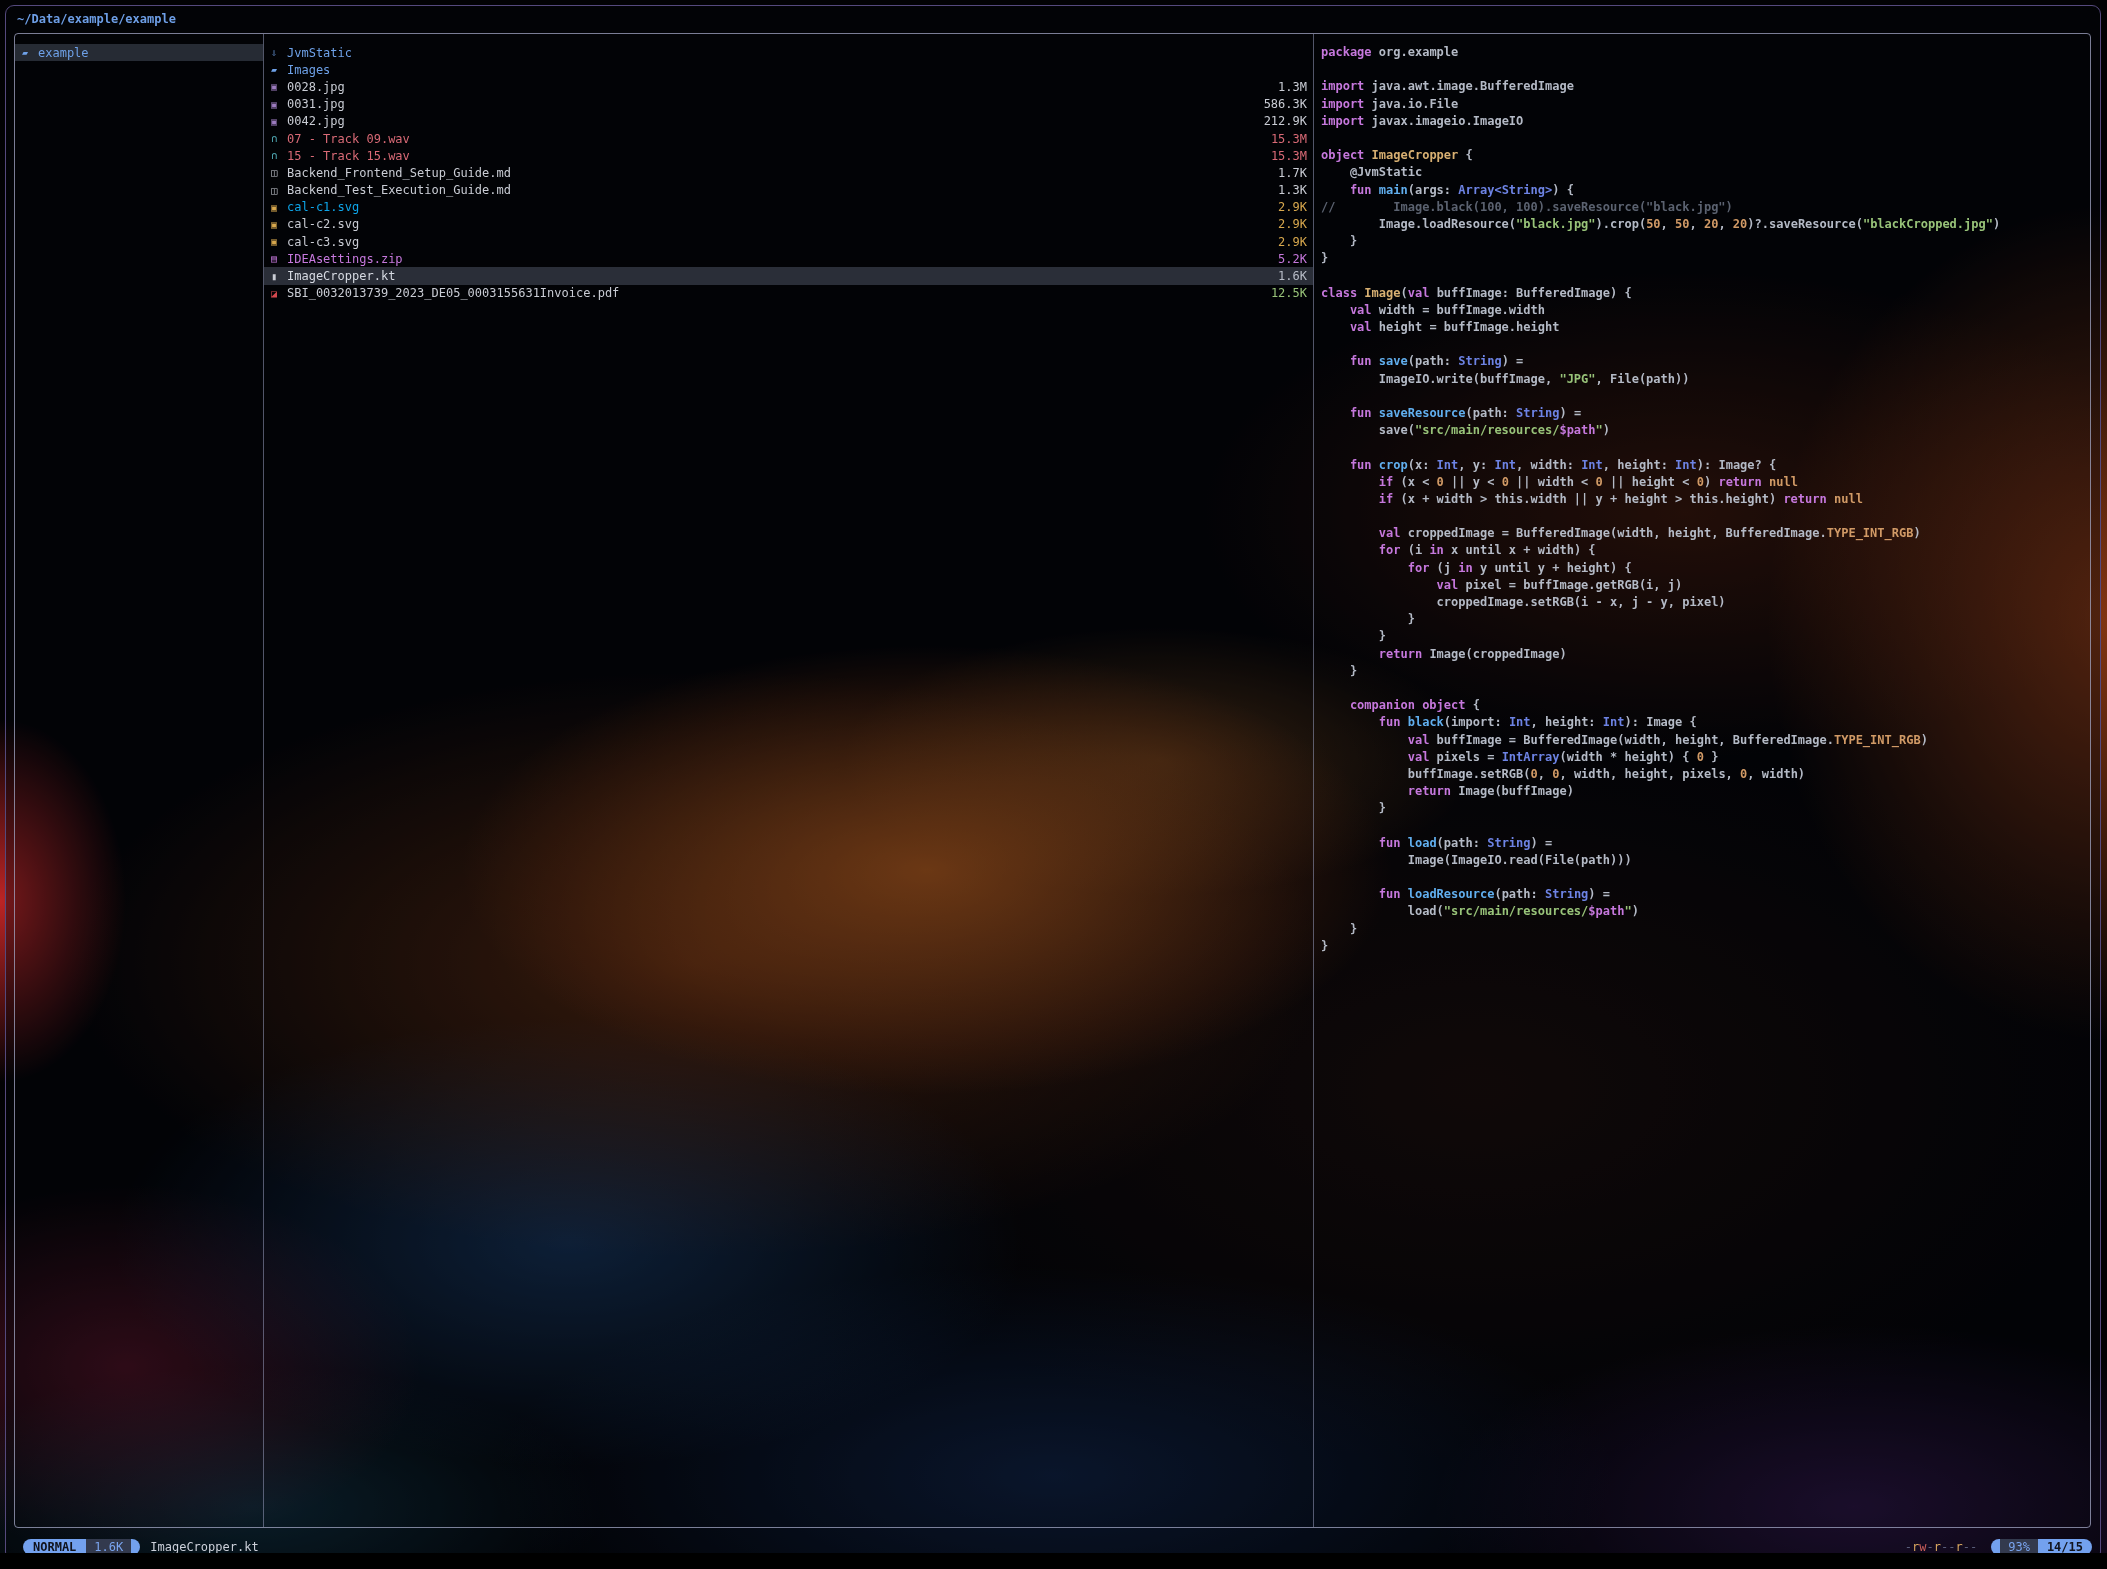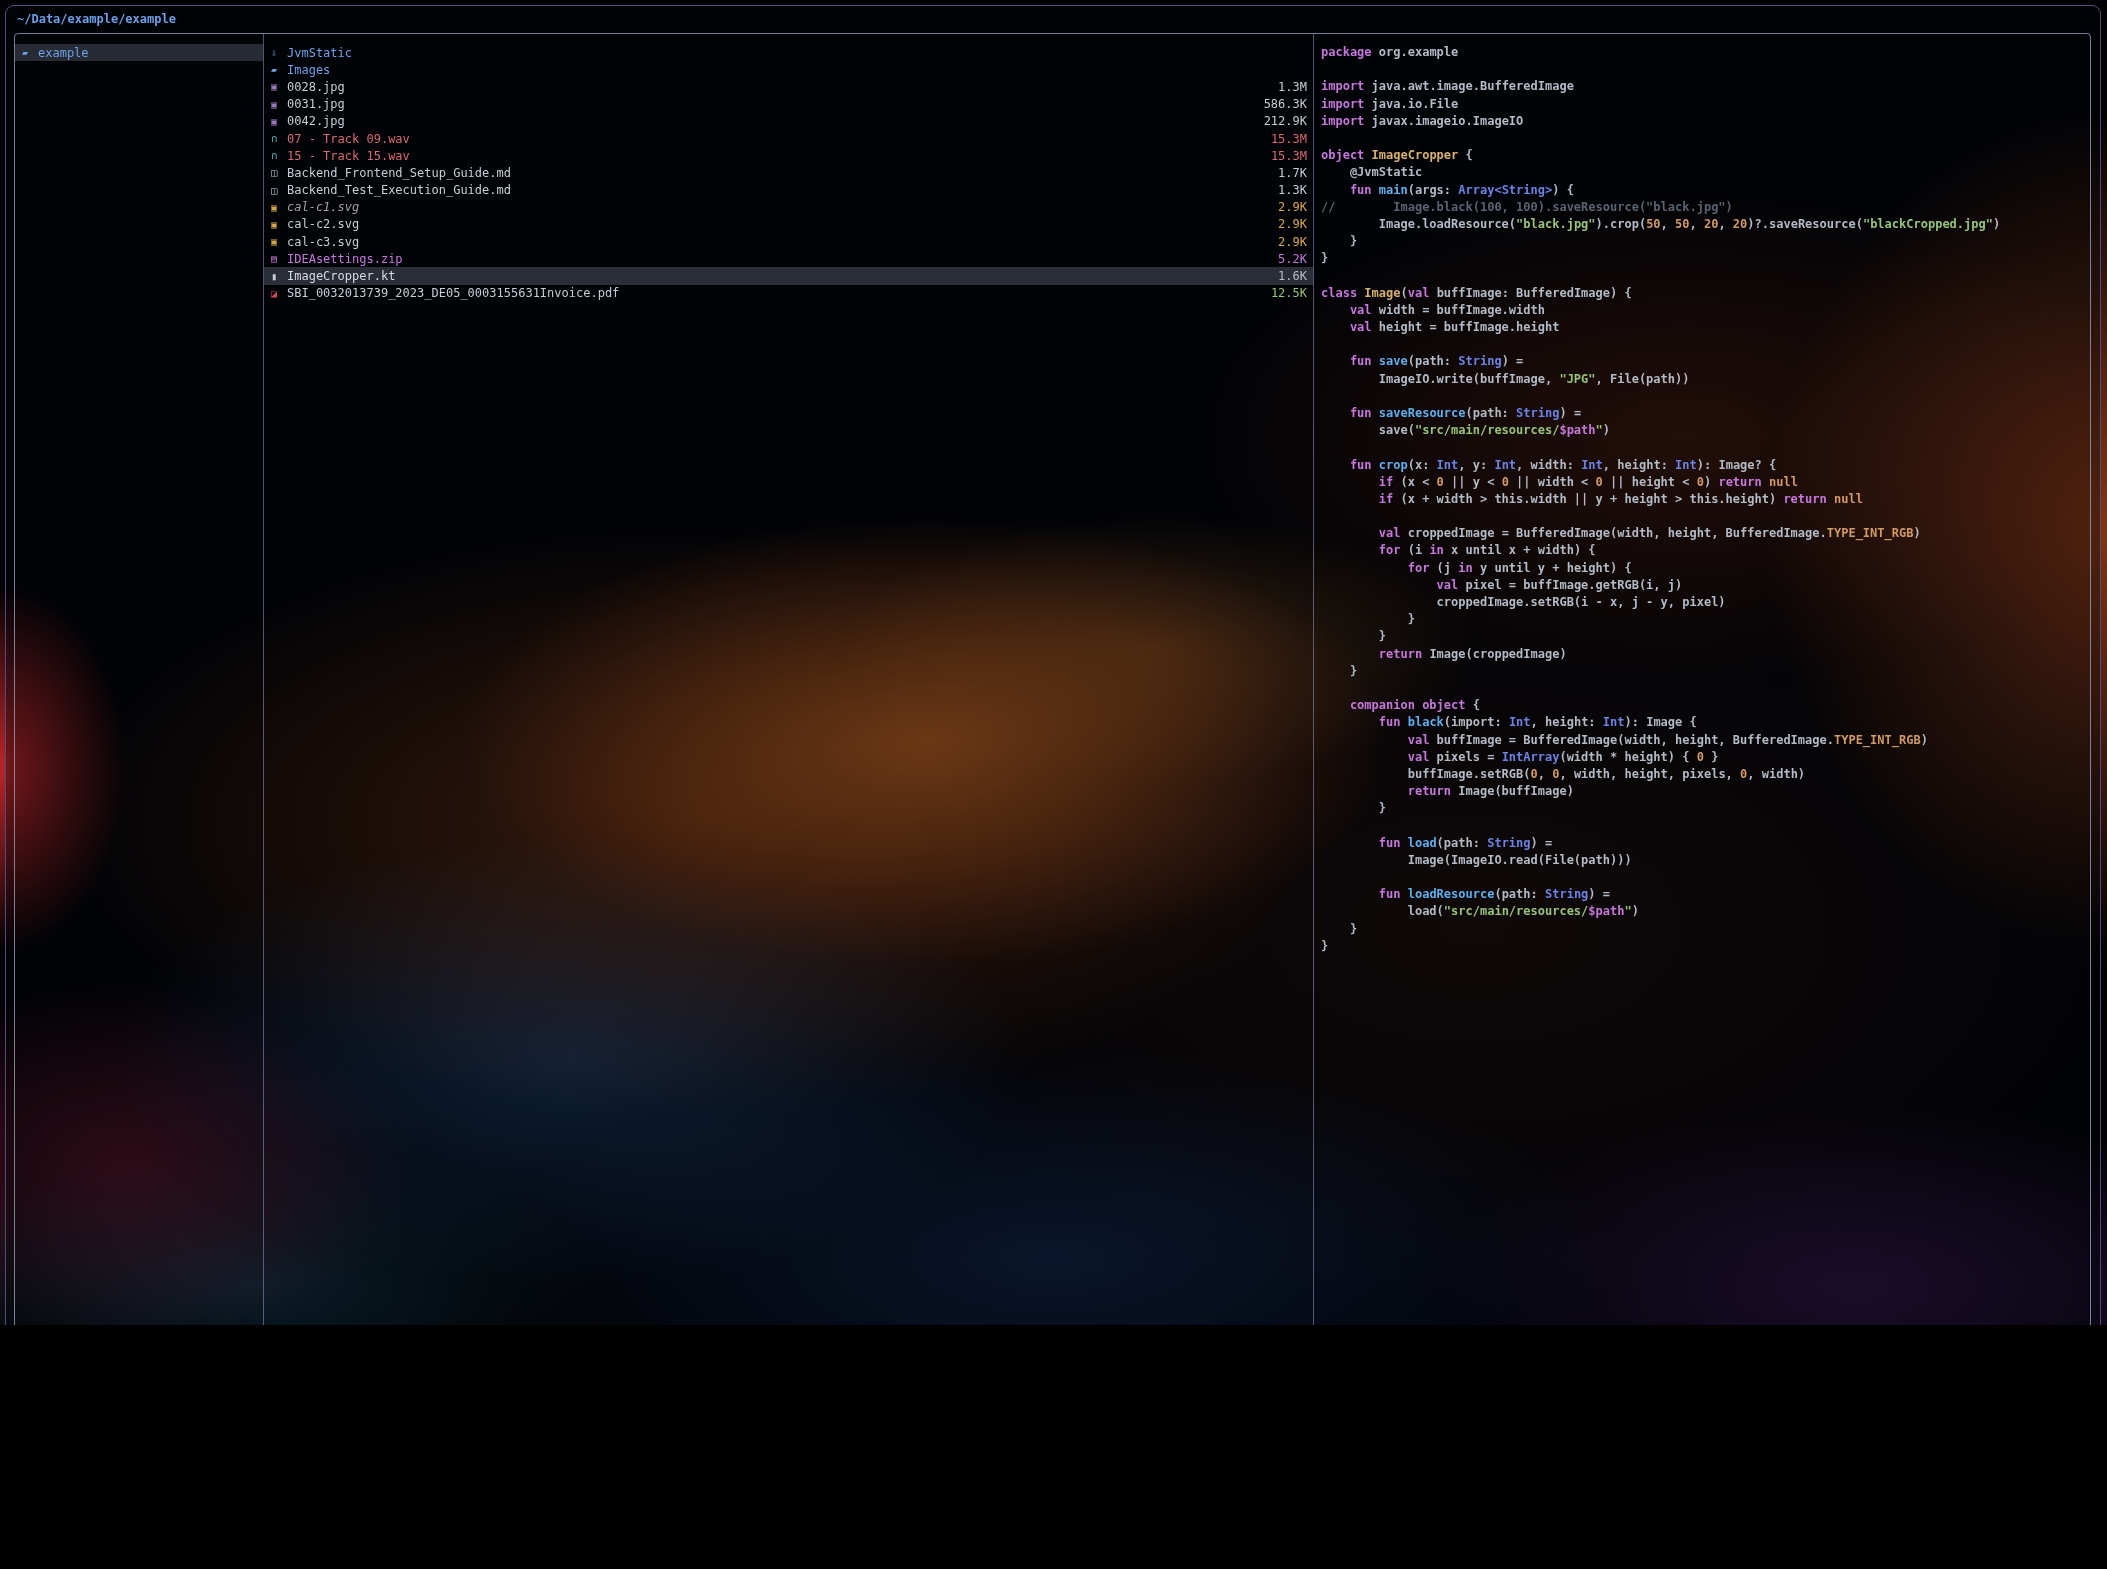--- a/index.html
+++ b/index.html
@@ -1,16 +1,16 @@
 <!DOCTYPE html>
 <html><head>
 <meta charset="utf-8">
 <style>
   html,body{margin:0;padding:0;background:#000;}
-  .screen{position:relative;width:2107px;height:1325px;overflow:hidden;
+  .screen{position:relative;width:2107px;height:1553px;overflow:hidden;
           font-family:"DejaVu Sans Mono","Liberation Mono",monospace;}
   
   .wallpaper{position:absolute;inset:0;background:
     radial-gradient(620px 300px at 44% 56%, rgba(225,115,35,0.70), rgba(160,70,20,0.22) 60%, transparent 75%),
     radial-gradient(900px 420px at 33% 62%, rgba(190,85,25,0.45), transparent 70%),
     radial-gradient(420px 180px at 55% 49%, rgba(235,140,50,0.35), transparent 75%),
     radial-gradient(500px 600px at 100.5% 40%, rgba(235,95,30,0.55), transparent 70%),
     radial-gradient(700px 350px at 80% 33%, rgba(140,50,15,0.38), transparent 70%),
     radial-gradient(650px 320px at 27% 80%, rgba(45,110,190,0.42), transparent 70%),
     radial-gradient(800px 300px at 50% 95%, rgba(35,80,160,0.38), transparent 70%),
@@ -83,21 +83,21 @@
         <div class="list" id="fileList">
             <div class="row"><span class="ficon" style="color: rgb(110, 161, 232);">⇩</span><span class="fname" style="color: rgb(110, 161, 232);">JvmStatic</span></div>
             <div class="row"><span class="ficon" style="color: rgb(110, 161, 232);">▰</span><span class="fname" style="color: rgb(110, 161, 232);">Images</span></div>
             <div class="row"><span class="ficon" style="color: rgb(157, 124, 192);">▣</span><span class="fname" style="color: rgb(201, 204, 212);">0028.jpg</span><span class="fsize" style="color: rgb(201, 204, 212);">1.3M</span></div>
             <div class="row"><span class="ficon" style="color: rgb(157, 124, 192);">▣</span><span class="fname" style="color: rgb(201, 204, 212);">0031.jpg</span><span class="fsize" style="color: rgb(201, 204, 212);">586.3K</span></div>
             <div class="row"><span class="ficon" style="color: rgb(157, 124, 192);">▣</span><span class="fname" style="color: rgb(201, 204, 212);">0042.jpg</span><span class="fsize" style="color: rgb(201, 204, 212);">212.9K</span></div>
             <div class="row"><span class="ficon" style="color: rgb(86, 182, 194);">∩</span><span class="fname" style="color: rgb(217, 106, 118);">07 - Track 09.wav</span><span class="fsize" style="color: rgb(217, 106, 118);">15.3M</span></div>
             <div class="row"><span class="ficon" style="color: rgb(86, 182, 194);">∩</span><span class="fname" style="color: rgb(217, 106, 118);">15 - Track 15.wav</span><span class="fsize" style="color: rgb(217, 106, 118);">15.3M</span></div>
             <div class="row"><span class="ficon" style="color: rgb(201, 204, 212);">◫</span><span class="fname" style="color: rgb(201, 204, 212);">Backend_Frontend_Setup_Guide.md</span><span class="fsize" style="color: rgb(201, 204, 212);">1.7K</span></div>
             <div class="row"><span class="ficon" style="color: rgb(201, 204, 212);">◫</span><span class="fname" style="color: rgb(201, 204, 212);">Backend_Test_Execution_Guide.md</span><span class="fsize" style="color: rgb(201, 204, 212);">1.3K</span></div>
-            <div class="row"><span class="ficon" style="color: rgb(216, 168, 78);">▣</span><span class="fname" style="color: #a3a3a3; font-style: italic;">cal-c1.svg</span><span class="fsize" style="color: rgb(216, 168, 78);">2.9K</span></div>
+            <div class="row"><span class="ficon" style="color: rgb(216, 168, 78);">▣</span><span class="fname" style="color: #0ea5e9;">cal-c1.svg</span><span class="fsize" style="color: rgb(216, 168, 78);">2.9K</span></div>
             <div class="row"><span class="ficon" style="color: rgb(216, 168, 78);">▣</span><span class="fname" style="color: rgb(201, 204, 212);">cal-c2.svg</span><span class="fsize" style="color: rgb(216, 168, 78);">2.9K</span></div>
             <div class="row"><span class="ficon" style="color: rgb(216, 168, 78);">▣</span><span class="fname" style="color: rgb(201, 204, 212);">cal-c3.svg</span><span class="fsize" style="color: rgb(216, 168, 78);">2.9K</span></div>
             <div class="row"><span class="ficon" style="color: rgb(198, 120, 221);">▤</span><span class="fname" style="color: rgb(198, 120, 221);">IDEAsettings.zip</span><span class="fsize" style="color: rgb(198, 120, 221);">5.2K</span></div>
             <div class="row sel"><span class="ficon" style="color: rgb(201, 204, 212);">▮</span><span class="fname" style="color: rgb(214, 218, 226);">ImageCropper.kt</span><span class="fsize" style="color: rgb(184, 189, 200);">1.6K</span></div>
             <div class="row"><span class="ficon" style="color: rgb(212, 72, 78);">◪</span><span class="fname" style="color: rgb(201, 204, 212);">SBI_0032013739_2023_DE05_0003155631Invoice.pdf</span><span class="fsize" style="color: rgb(152, 195, 121);">12.5K</span></div>
           </div>
       </div>
       <div class="pane pane-preview">
         <div class="code" id="codeView">
             <div class="cline"><span class="tk-kw">package</span><span class="tk-pl"> org.example</span></div>

